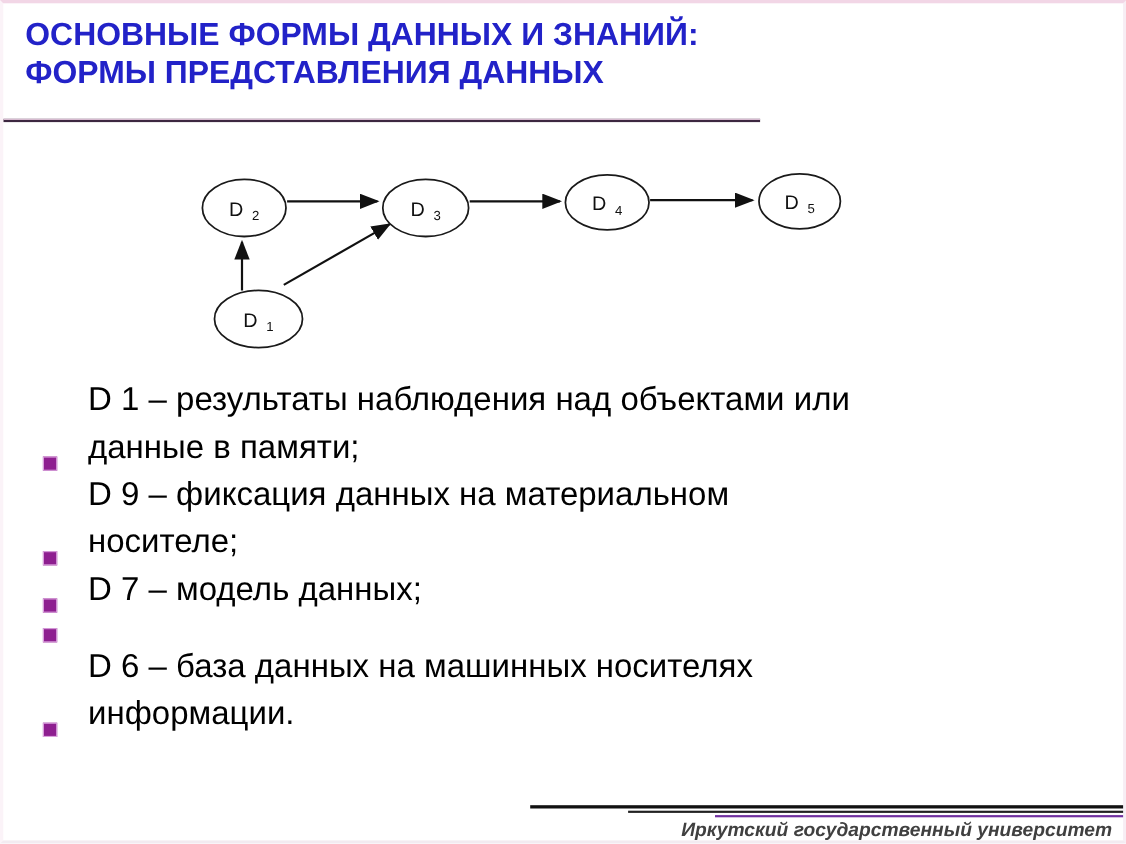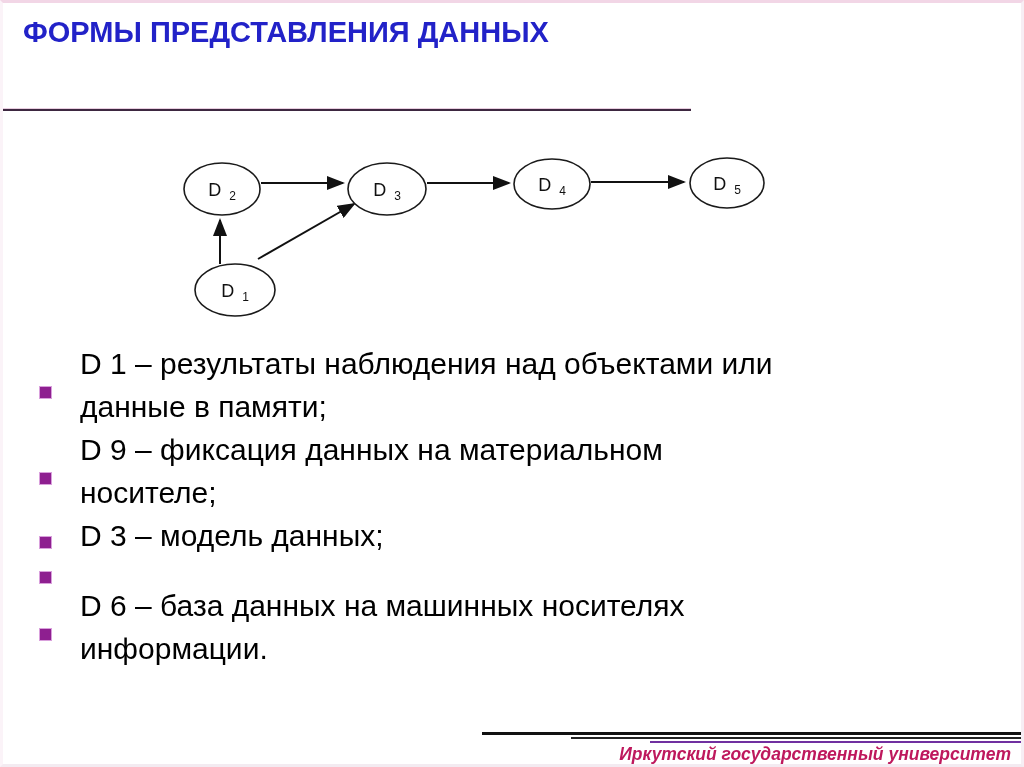--- a/index.html
+++ b/index.html
@@ -25,40 +25,41 @@
   }
   .diagram-svg{position:absolute;left:0;top:0;}
   .node-ellipse{fill:#ffffff;stroke:#1a1a1a;stroke-width:1.6;}
   .edge{stroke:#111;stroke-width:2;}
   .node-label{font-family:"Liberation Sans",sans-serif;font-size:18px;fill:#111;}
   .node-sub{font-size:12px;}
   .bullets{
     position:absolute;left:36px;top:339px;width:900px;
     font-size:30px;color:#000;
   }
-  .bullet-item{display:flex;align-items:center;line-height:43px;}
+  .bullet-item{display:flex;align-items:flex-end;line-height:43px;}
   .bullet-marker{
     flex:0 0 13px;width:13px;height:13px;margin-top:14px;margin-right:28px;
     background:#8e1f90;border:1px solid #d9a0dc;box-sizing:border-box;
   }
   .bullet-text{white-space:pre-line;}
   .footer-line-a{position:absolute;left:479px;top:729px;width:545px;height:3px;background:#111;}
   .footer-line-b{position:absolute;left:568px;top:734px;width:456px;height:2px;background:#222;}
   .footer-line-c{position:absolute;left:647px;top:738px;width:377px;height:2px;background:#7030a0;}
   .footer-text{
     position:absolute;right:10px;top:741px;
-    color:#be185d;font-size:17.5px;font-weight:bold;font-style:italic;
+    color:#404040;font-size:17.5px;font-weight:bold;font-style:italic;
   }
 </style>
 </head>
 <body>
 
 <div class="slide">
 
   <div class="title">
+    <div>ОСНОВНЫЕ ФОРМЫ ДАННЫХ И ЗНАНИЙ:</div>
     <div>ФОРМЫ ПРЕДСТАВЛЕНИЯ ДАННЫХ</div>
   </div>
 
   <div class="title-rule"></div>
 
   <svg class="diagram-svg" width="1024" height="335" viewBox="0 0 1024 335">
     <defs>
       <marker id="arrow" markerWidth="9" markerHeight="7" refX="8" refY="3.5" orient="auto">
         <path d="M0,0 L9,3.5 L0,7 z" fill="#111"></path>
       </marker>
@@ -113,21 +114,21 @@
       <span class="bullet-text">D 1 – результаты наблюдения над объектами или
 данные в памяти;</span>
     </div>
     <div class="bullet-item">
       <span class="bullet-marker"></span>
       <span class="bullet-text">D 9 – фиксация данных на материальном
 носителе;</span>
     </div>
     <div class="bullet-item">
       <span class="bullet-marker"></span>
-      <span class="bullet-text">D 3 – модель данных;</span>
+      <span class="bullet-text">D 7 – модель данных;</span>
     </div>
     <div class="bullet-item">
       <span class="bullet-marker"></span>
     </div>
     <div class="bullet-item">
       <span class="bullet-marker"></span>
       <span class="bullet-text">D 6 – база данных на машинных носителях
 информации.</span>
     </div>
   </div>

